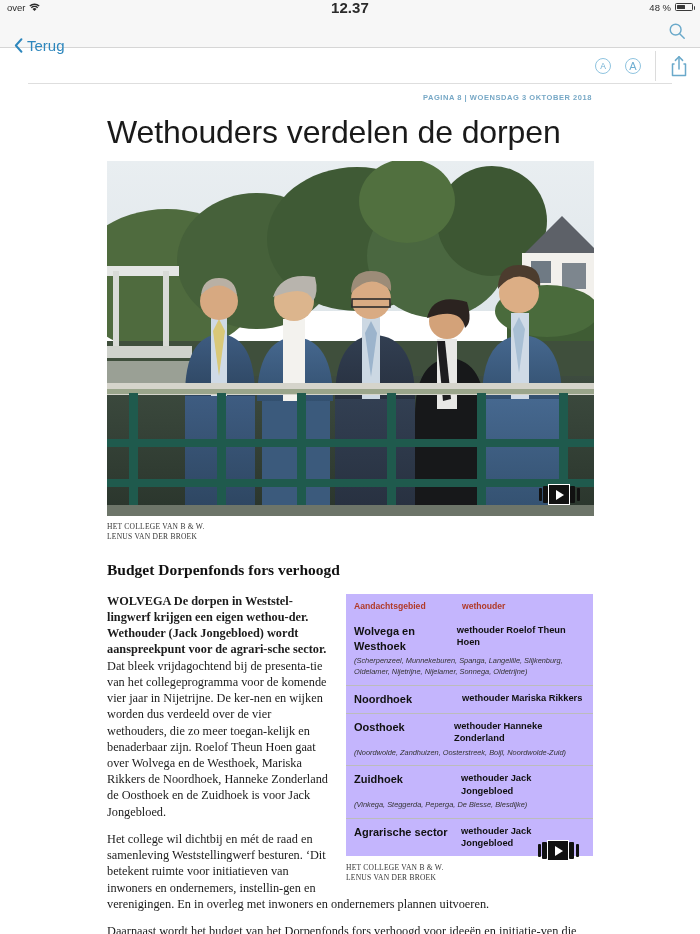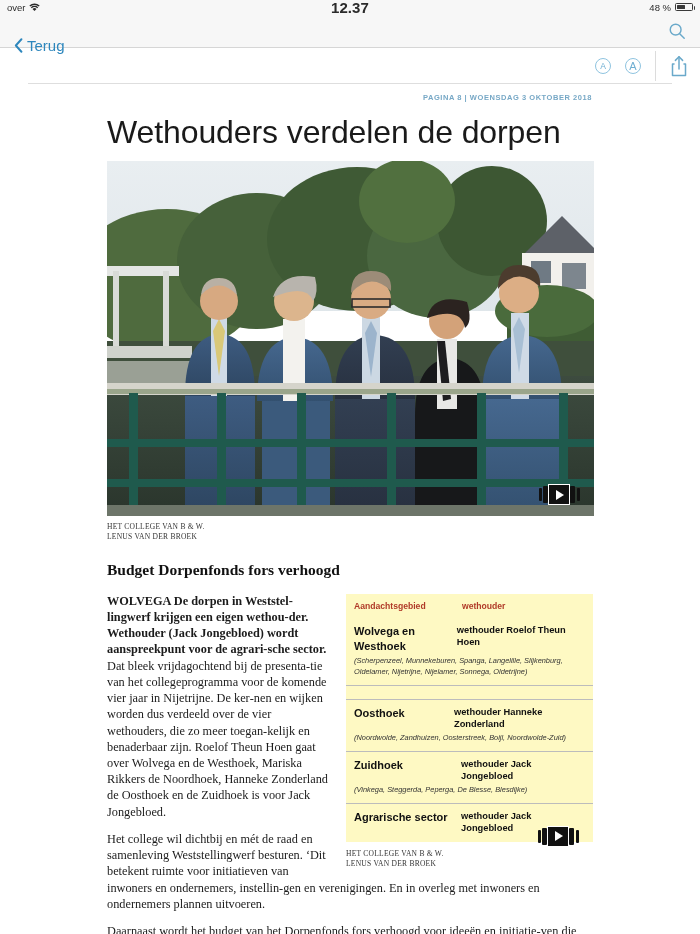--- a/index.html
+++ b/index.html
@@ -167,21 +167,21 @@
 
   .side-block {
     float: right;
     width: 247px;
     margin: 1px 0 6px 16px;
   }
 
   
   .info-table {
     width: 247px;
-    background: #fef9c3;
+    background: #c4b5fd;
     position: relative;
     font-family: "Liberation Sans", sans-serif;
   }
   .info-table .row { padding: 6px 8px 7px 8px; }
   .info-table .row + .row { border-top: 1px solid #bcbcbc; }
   .info-table .hdr { display: flex; padding: 7px 8px 6px 8px; }
   .info-table .hdr span {
     color: #b03a28; font-size: 8.6px; font-weight: 700;
   }
   .info-table .hdr .c1 { width: 108px; }
@@ -403,20 +403,24 @@
 
         <div class="row">
           <div class="line">
             <span class="c1">Wolvega en Westhoek</span>
             <span class="c2">wethouder Roelof Theun Hoen</span>
           </div>
           <div class="sub">(Scherpenzeel, Munnekeburen, Spanga, Langelille, Slijkenburg, Oldelamer, Nijetrijne, Nijelamer, Sonnega, Oldetrijne)</div>
         </div>
 
         <div class="row">
+          <div class="line">
+            <span class="c1">Noordhoek</span>
+            <span class="c2">wethouder Mariska Rikkers</span>
+          </div>
         </div>
 
         <div class="row">
           <div class="line">
             <span class="c1">Oosthoek</span>
             <span class="c2">wethouder Hanneke Zonderland</span>
           </div>
           <div class="sub">(Noordwolde, Zandhuizen, Oosterstreek, Boijl, Noordwolde-Zuid)</div>
         </div>
 

